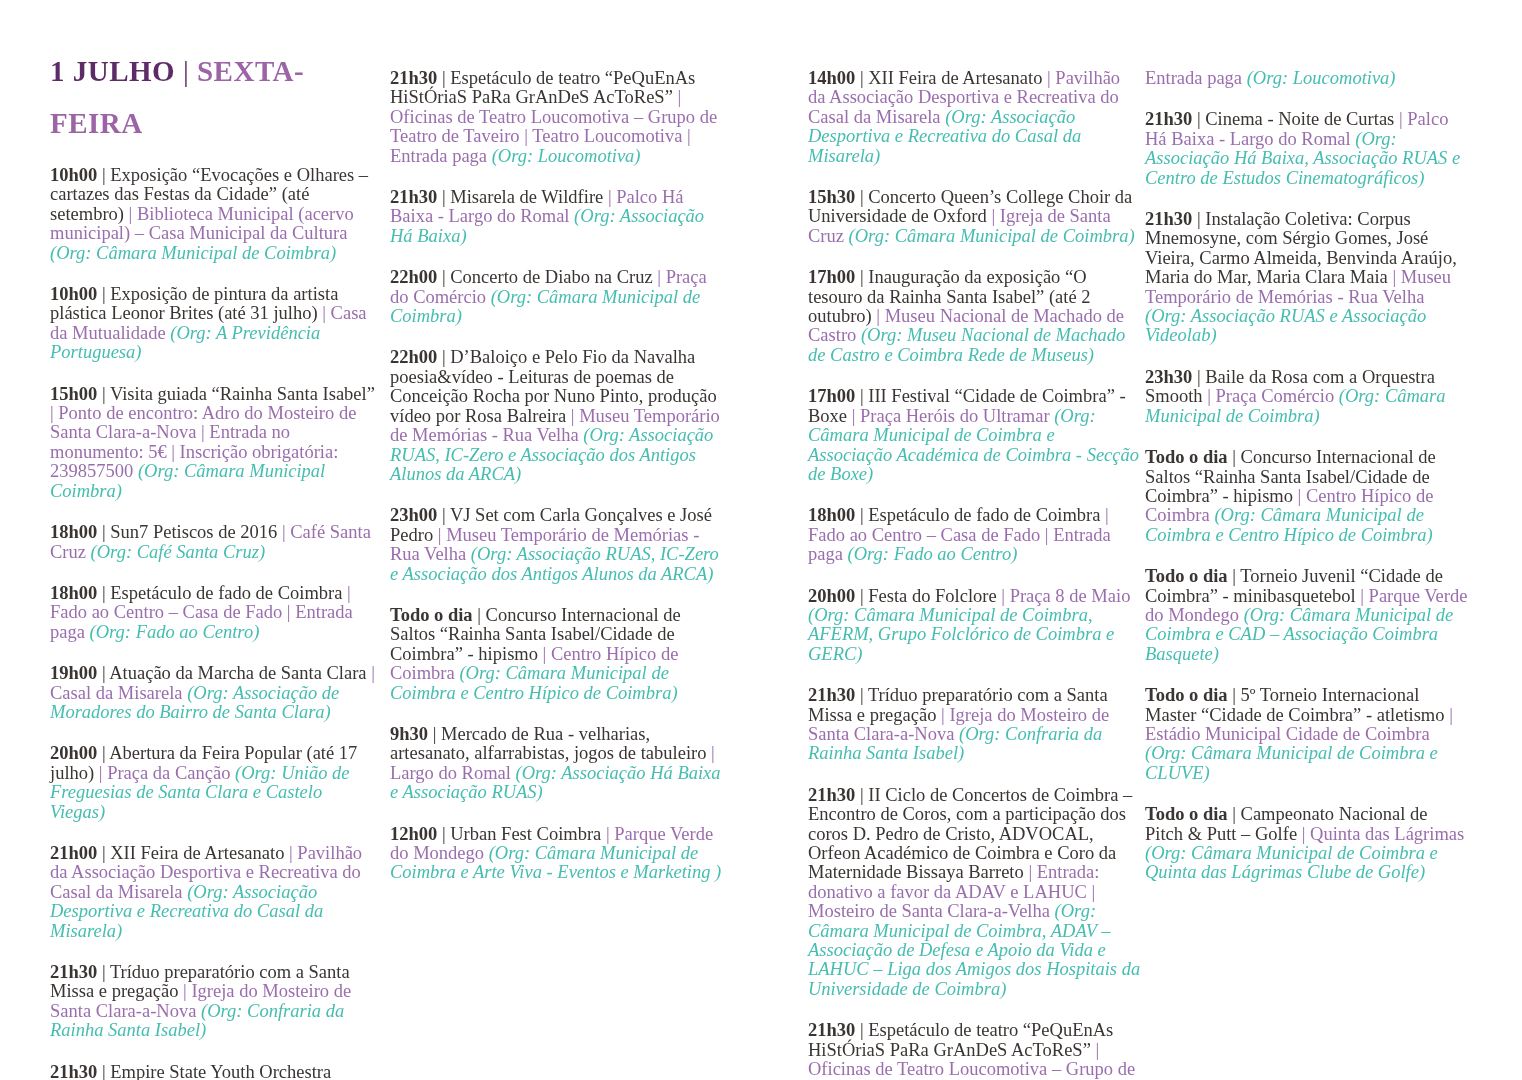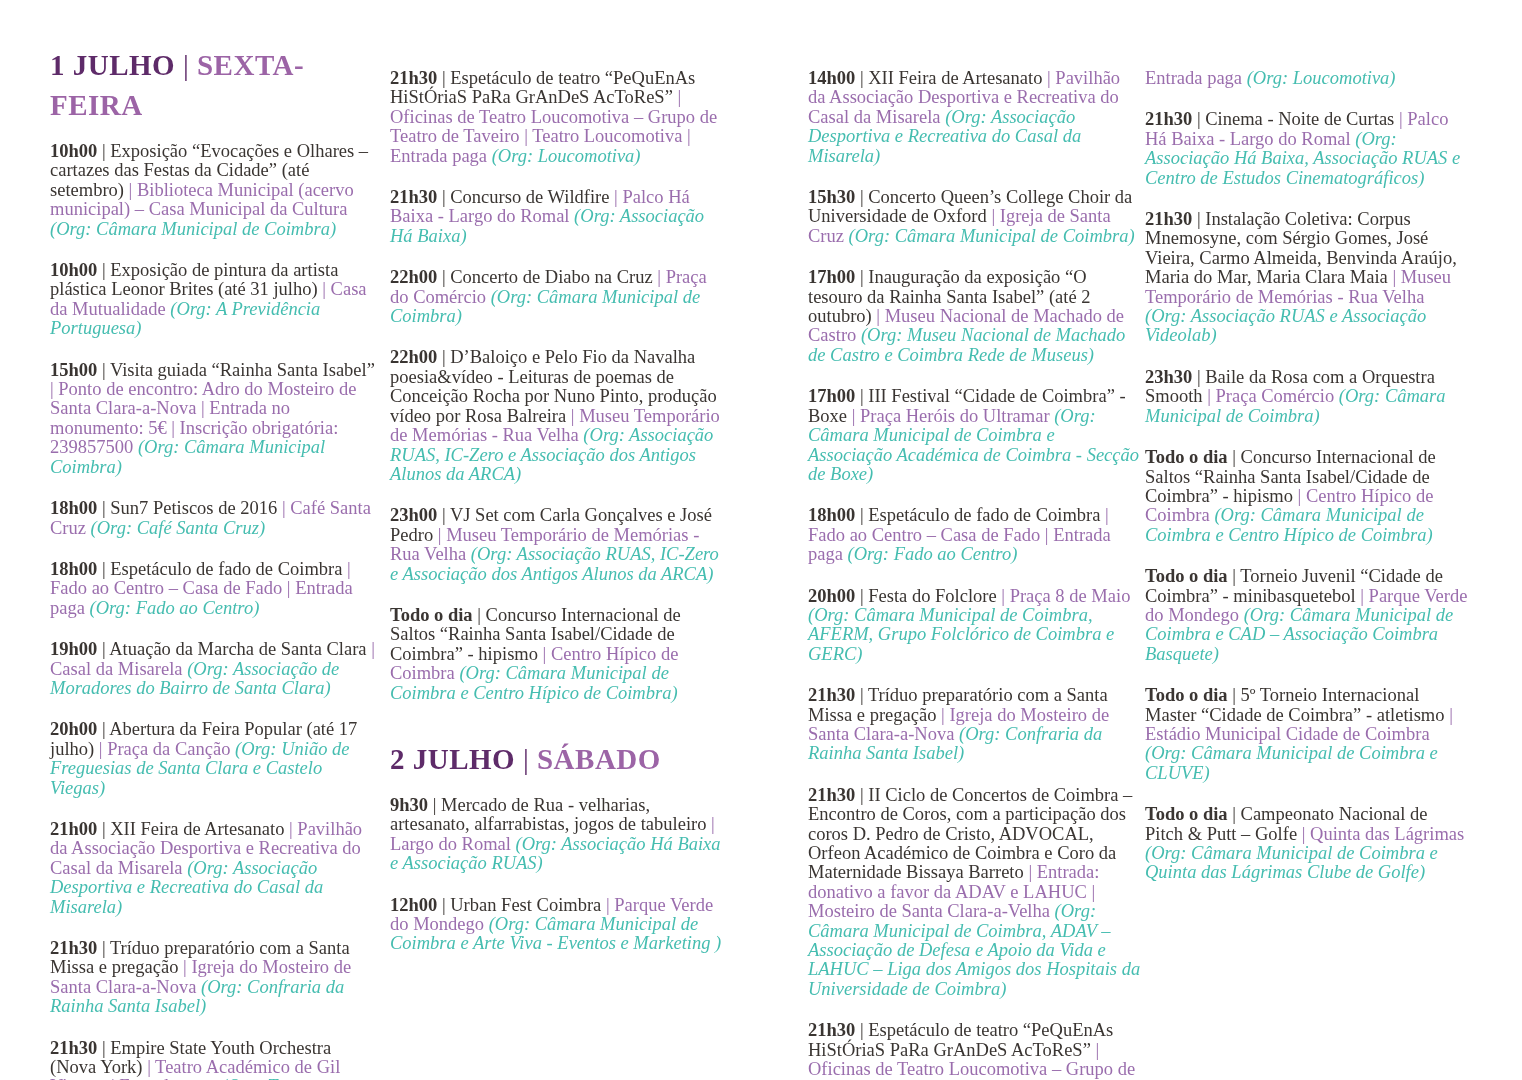--- a/index.html
+++ b/index.html
@@ -29,21 +29,21 @@
   }
   .column.col-1 { left: 50px;   width: 328px; }
   .column.col-2 { left: 390px;  width: 332px; padding-top: 12px; }
   .column.col-3 { left: 808px;  width: 334px; padding-top: 12px; }
   .column.col-4 { left: 1145px; width: 324px; padding-top: 12px; }
 
   .day-heading {
     margin: 36px 0 17px 0;
     font-size: 29px;
     font-weight: bold;
-    line-height: 40px;
+    line-height: 52px;
     letter-spacing: 0.5px;
     color: var(--heading-day);
   }
   .day-heading:first-child { margin-top: 0; }
   .h-day  { color: var(--heading-day); }
   .h-sep  { color: var(--heading-day); font-weight: normal; }
   .h-weekday { color: var(--heading-weekday); }
 
   .event {
     margin: 12px 0 22px 0;
@@ -69,26 +69,25 @@
       <p class="event"><span class="seg-time">18h00</span><span class="seg-plain"> | Sun7 Petiscos de 2016 </span><span class="seg-venue">| Café Santa Cruz </span><span class="seg-org">(Org: Café Santa Cruz)</span></p>
       <p class="event"><span class="seg-time">18h00</span><span class="seg-plain"> | Espetáculo de fado de Coimbra </span><span class="seg-venue">| Fado ao Centro – Casa de Fado | Entrada paga </span><span class="seg-org">(Org: Fado ao Centro)</span></p>
       <p class="event"><span class="seg-time">19h00</span><span class="seg-plain"> | Atuação da Marcha de Santa Clara </span><span class="seg-venue">| Casal da Misarela </span><span class="seg-org">(Org: Associação de Moradores do Bairro de Santa Clara)</span></p>
       <p class="event"><span class="seg-time">20h00</span><span class="seg-plain"> | Abertura da Feira Popular (até 17 julho) </span><span class="seg-venue">| Praça da Canção </span><span class="seg-org">(Org: União de Freguesias de Santa Clara e Castelo Viegas)</span></p>
       <p class="event"><span class="seg-time">21h00</span><span class="seg-plain"> | XII Feira de Artesanato </span><span class="seg-venue">| Pavilhão da Associação Desportiva e Recreativa do Casal da Misarela </span><span class="seg-org">(Org: Associação Desportiva e Recreativa do Casal da Misarela)</span></p>
       <p class="event"><span class="seg-time">21h30</span><span class="seg-plain"> | Tríduo preparatório com a Santa Missa e pregação </span><span class="seg-venue">| Igreja do Mosteiro de Santa Clara-a-Nova </span><span class="seg-org">(Org: Confraria da Rainha Santa Isabel)</span></p>
       <p class="event"><span class="seg-time">21h30</span><span class="seg-plain"> | Empire State Youth Orchestra (Nova York) </span><span class="seg-venue">| Teatro Académico de Gil Vicente | Entrada paga </span><span class="seg-org">(Org: Teatro Académico de Gil Vicente)</span></p>
     </div>
   <div class="column col-2">
       <p class="event"><span class="seg-time">21h30</span><span class="seg-plain"> | Espetáculo de teatro “PeQuEnAs HiStÓriaS PaRa GrAnDeS AcToReS” </span><span class="seg-venue">| Oficinas de Teatro Loucomotiva – Grupo de Teatro de Taveiro | Teatro Loucomotiva | Entrada paga </span><span class="seg-org">(Org: Loucomotiva)</span></p>
-      <p class="event"><span class="seg-time">21h30</span><span class="seg-plain"> | Concurso de Wildfire </span><span class="seg-venue">| Palco Há Baixa - Largo do Romal </span><span class="seg-org">(Org: Associação Há Baixa)</span></p>
+      <p class="event"><span class="seg-time">21h30</span><span class="seg-plain"> | Misarela de Wildfire </span><span class="seg-venue">| Palco Há Baixa - Largo do Romal </span><span class="seg-org">(Org: Associação Há Baixa)</span></p>
       <p class="event"><span class="seg-time">22h00</span><span class="seg-plain"> | Concerto de Diabo na Cruz </span><span class="seg-venue">| Praça do Comércio </span><span class="seg-org">(Org: Câmara Municipal de Coimbra)</span></p>
       <p class="event"><span class="seg-time">22h00</span><span class="seg-plain"> | D’Baloiço e Pelo Fio da Navalha poesia&amp;vídeo - Leituras de poemas de Conceição Rocha por Nuno Pinto, produção vídeo por Rosa Balreira </span><span class="seg-venue">| Museu Temporário de Memórias - Rua Velha </span><span class="seg-org">(Org: Associação RUAS, IC-Zero e Associação dos Antigos Alunos da ARCA)</span></p>
       <p class="event"><span class="seg-time">23h00</span><span class="seg-plain"> | VJ Set com Carla Gonçalves e José Pedro </span><span class="seg-venue">| Museu Temporário de Memórias - Rua Velha </span><span class="seg-org">(Org: Associação RUAS, IC-Zero e Associação dos Antigos Alunos da ARCA)</span></p>
       <p class="event"><span class="seg-time">Todo o dia</span><span class="seg-plain"> | Concurso Internacional de Saltos “Rainha Santa Isabel/Cidade de Coimbra” - hipismo </span><span class="seg-venue">| Centro Hípico de Coimbra </span><span class="seg-org">(Org: Câmara Municipal de Coimbra e Centro Hípico de Coimbra)</span></p>
-      <h2 class="day-heading"><span class="h-day">2 JULHO</span><span class="h-sep"> | </span><span class="h-weekday">SÁBADO</span></h2>
       <p class="event"><span class="seg-time">9h30</span><span class="seg-plain"> | Mercado de Rua - velharias, artesanato, alfarrabistas, jogos de tabuleiro </span><span class="seg-venue">| Largo do Romal </span><span class="seg-org">(Org: Associação Há Baixa e Associação RUAS)</span></p>
       <p class="event"><span class="seg-time">12h00</span><span class="seg-plain"> | Urban Fest Coimbra </span><span class="seg-venue">| Parque Verde do Mondego </span><span class="seg-org">(Org: Câmara Municipal de Coimbra e Arte Viva - Eventos e Marketing )</span></p>
     </div>
   <div class="column col-3">
       <p class="event"><span class="seg-time">14h00</span><span class="seg-plain"> | XII Feira de Artesanato </span><span class="seg-venue">| Pavilhão da Associação Desportiva e Recreativa do Casal da Misarela </span><span class="seg-org">(Org: Associação Desportiva e Recreativa do Casal da Misarela)</span></p>
       <p class="event"><span class="seg-time">15h30</span><span class="seg-plain"> | Concerto Queen’s College Choir da Universidade de Oxford </span><span class="seg-venue">| Igreja de Santa Cruz </span><span class="seg-org">(Org: Câmara Municipal de Coimbra)</span></p>
       <p class="event"><span class="seg-time">17h00</span><span class="seg-plain"> | Inauguração da exposição “O tesouro da Rainha Santa Isabel” (até 2 outubro) </span><span class="seg-venue">| Museu Nacional de Machado de Castro </span><span class="seg-org">(Org: Museu Nacional de Machado de Castro e Coimbra Rede de Museus)</span></p>
       <p class="event"><span class="seg-time">17h00</span><span class="seg-plain"> | III Festival “Cidade de Coimbra” - Boxe </span><span class="seg-venue">| Praça Heróis do Ultramar </span><span class="seg-org">(Org: Câmara Municipal de Coimbra e Associação Académica de Coimbra - Secção de Boxe)</span></p>
       <p class="event"><span class="seg-time">18h00</span><span class="seg-plain"> | Espetáculo de fado de Coimbra </span><span class="seg-venue">| Fado ao Centro – Casa de Fado | Entrada paga </span><span class="seg-org">(Org: Fado ao Centro)</span></p>
       <p class="event"><span class="seg-time">20h00</span><span class="seg-plain"> | Festa do Folclore </span><span class="seg-venue">| Praça 8 de Maio </span><span class="seg-org">(Org: Câmara Municipal de Coimbra, AFERM, Grupo Folclórico de Coimbra e GERC)</span></p>

